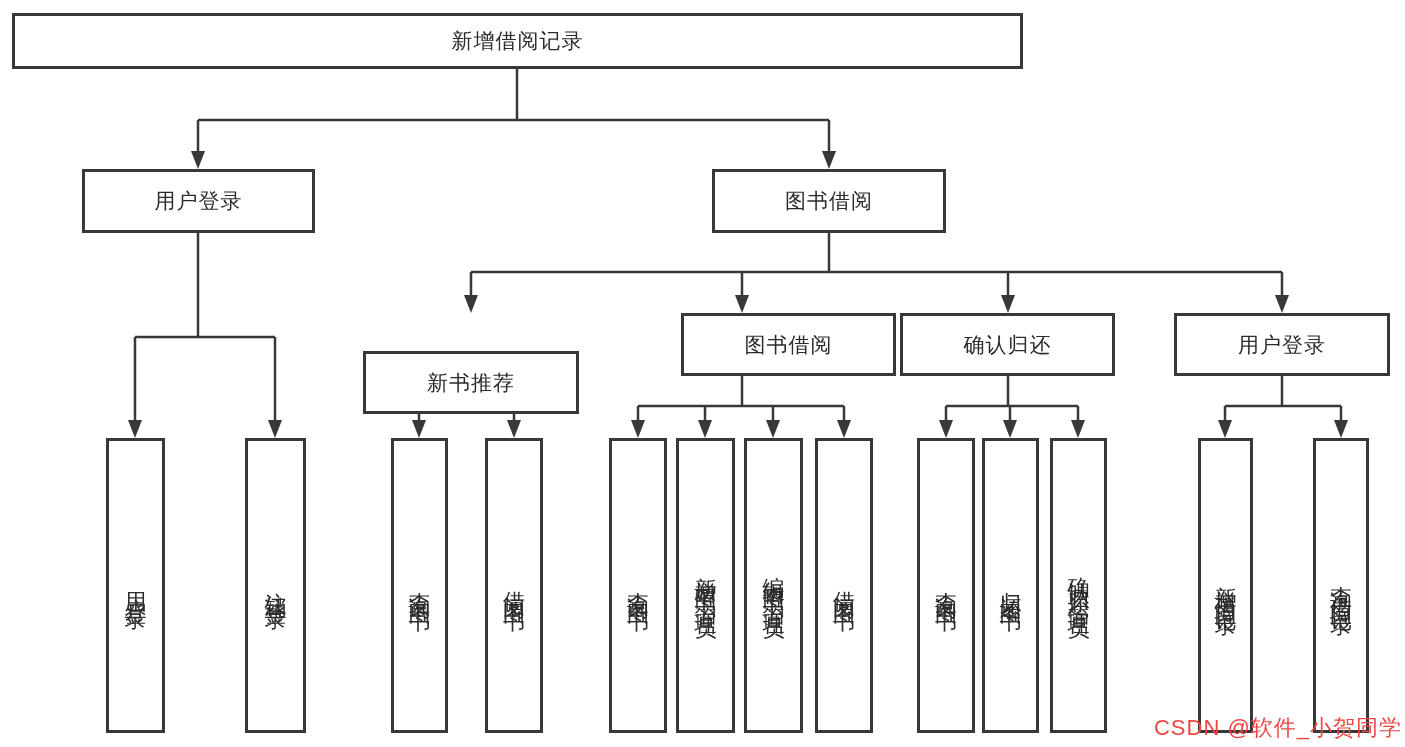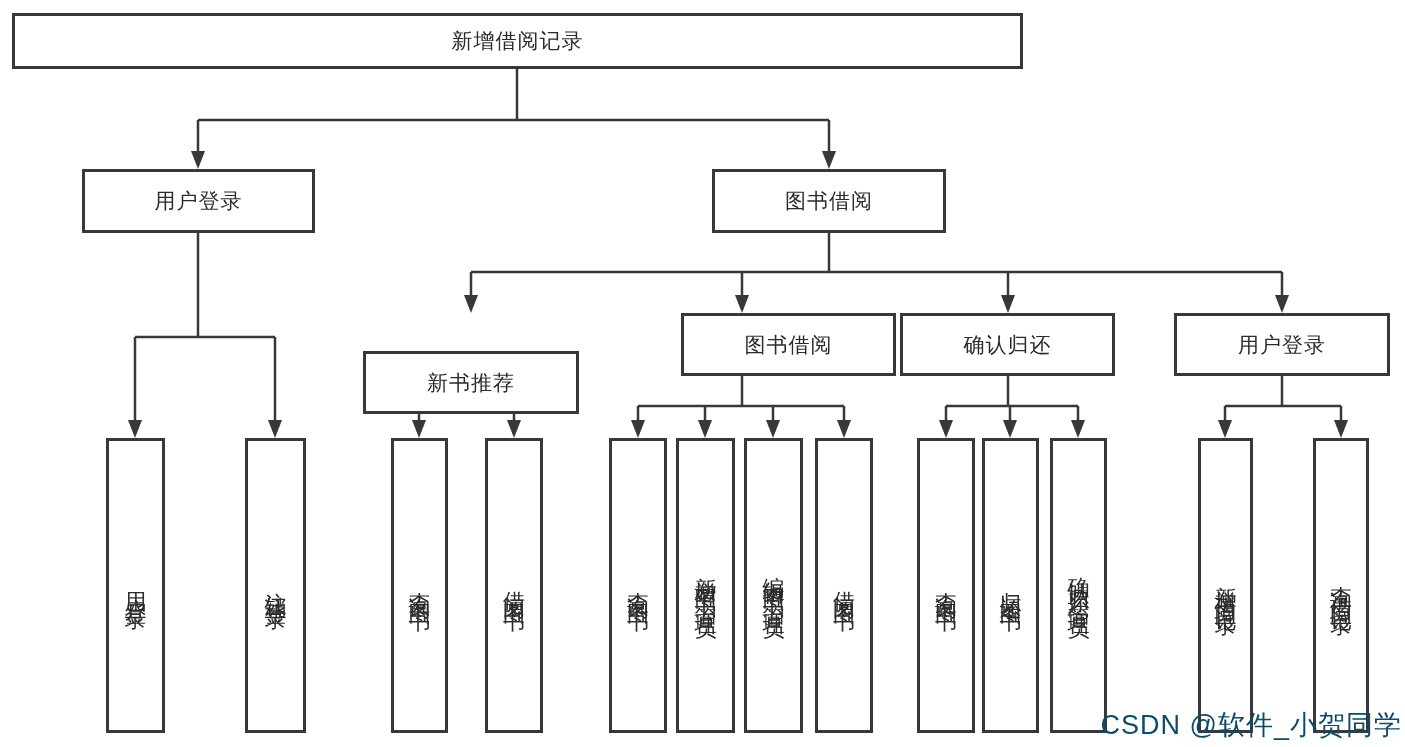--- a/index.html
+++ b/index.html
@@ -62,22 +62,22 @@
   .n-bb-borrow-books   { left: 815px;  width: 58px; }
   .n-cb-query-books    { left: 917px;  width: 58px; }
   .n-cb-return-books   { left: 982px;  width: 57px; }
   .n-cb-confirm-return { left: 1050px; width: 57px; }
   .n-br-add-record     { left: 1198px; width: 55px; }
   .n-br-query-record   { left: 1313px; width: 56px; }
   #watermark {
     position: absolute;
     right: 3px;
     bottom: 4px;
-    font-size: 27px;
-    color: #0c4a6e;
+    font-size: 22px;
+    color: #ef4444;
     letter-spacing: 1px;
     z-index: 3;
     white-space: nowrap;
   }
 </style>
 </head>
 <body>
 
 <div id="canvas">
 

